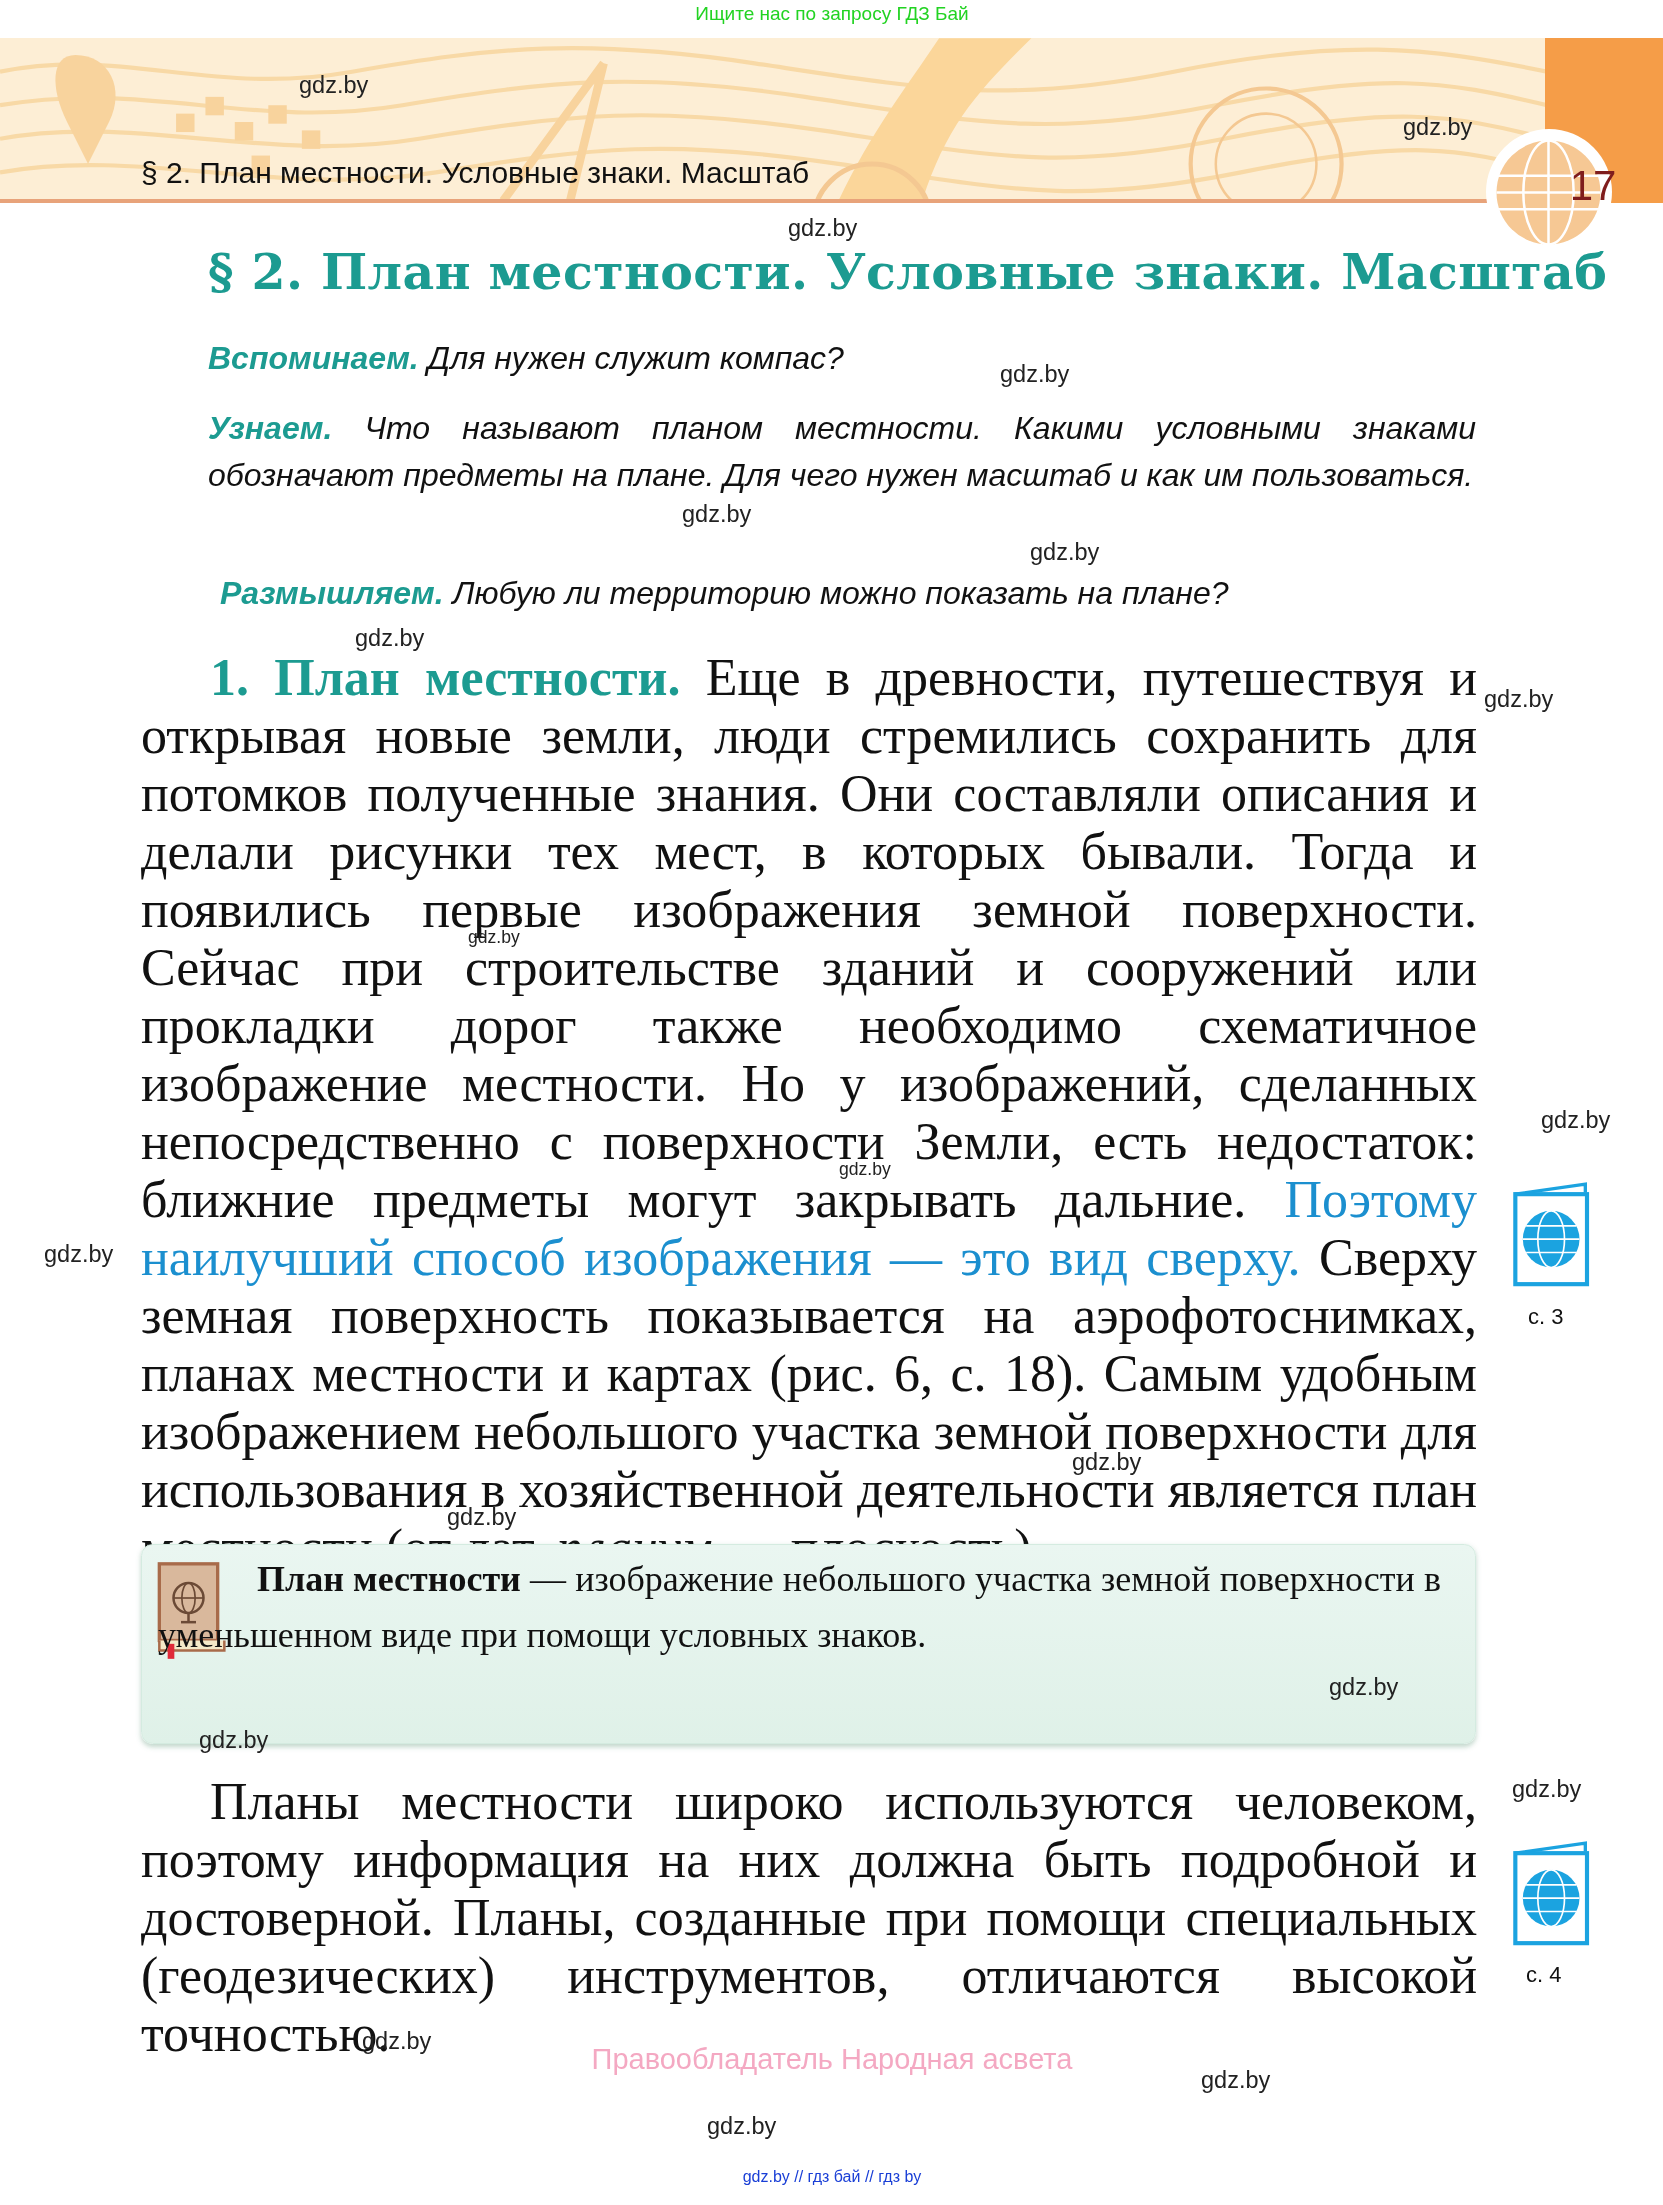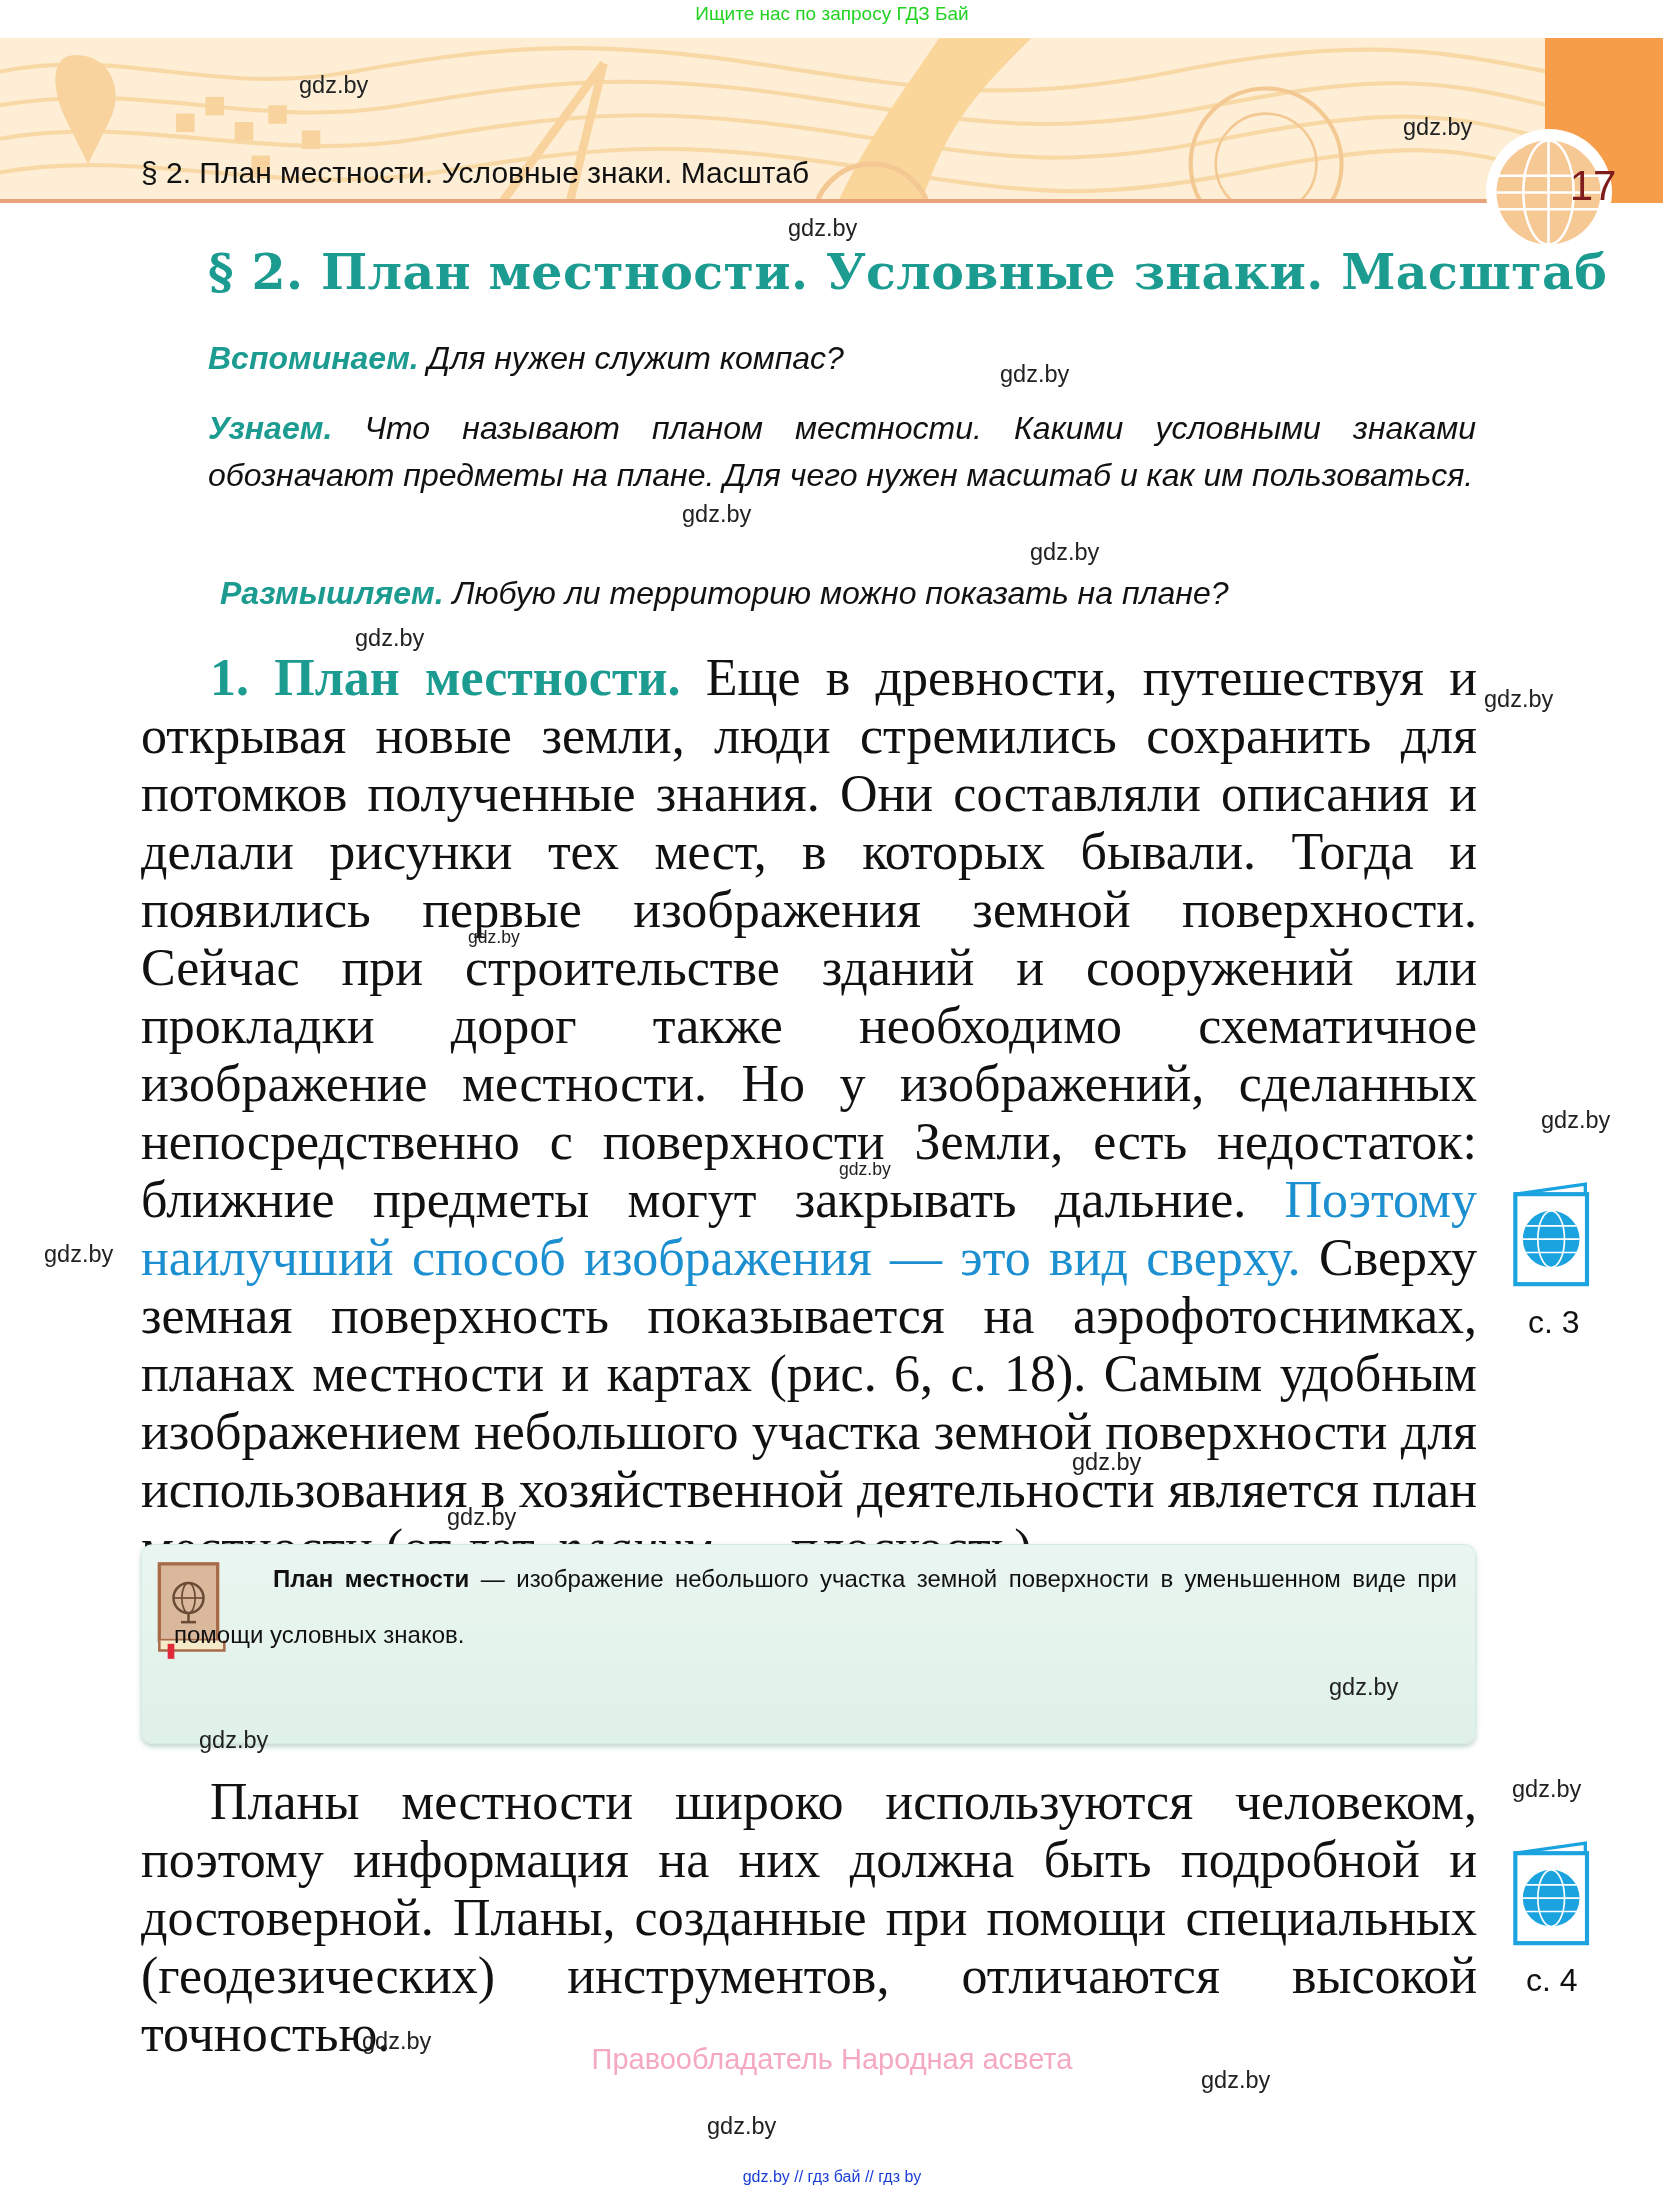--- a/index.html
+++ b/index.html
@@ -18,26 +18,26 @@
   .wm-sm { font-size:17.6px; }
   .title { left:208px; top:243px; font-family:"DejaVu Serif", serif; font-weight:bold; font-size:49px; color:#1c9b91; white-space:nowrap; letter-spacing:0.4px; }
   .intro { left:208px; width:1268px; font-family:"Liberation Sans", sans-serif; font-style:italic; font-size:32px; color:#111; line-height:47px; text-align:justify; }
   .intro .lbl { color:#1c9b91; font-weight:bold; }
   .body { left:141px; width:1336px; font-family:"Liberation Serif", serif; font-size:52px; color:#111; line-height:58px; text-align:justify; }
   .body .indent { display:inline-block; width:69px; }
   .body .sub { color:#1c9b91; font-weight:bold; }
   .body .hl { color:#1b8fcf; }
   .body em { font-style:italic; }
   .def-box { left:141px; top:1544px; width:1333px; height:198px; background:linear-gradient(#eaf6f1, #dff1e8); border-radius:11.7px; box-shadow:0 2.5px 5px rgba(80,140,110,0.35); border:1.7px solid #d4ebe0; }
-  .def-text { left:174px; top:1551px; width:1283px; font-family:Liberation Sans, sans-serif; font-size:24px; color:#111; line-height:56px; text-align:justify; }
+  .def-text { left:158px; top:1551px; width:1283px; font-family:Liberation Serif, serif; font-size:36px; color:#111; line-height:56px; text-align:justify; }
   .def-text .book-space { display:inline-block; width:99px; height:8.4px; }
   .def-text b { font-weight:bold; }
   .book-icon { left:156px; top:1560px; width:75px; height:101px; }
   .side-icon { width:80px; height:106px; }
-  .side-label { font-family:"Liberation Sans", sans-serif; font-size:32px; color:#111; }
+  .side-label { font-family:"Liberation Sans", sans-serif; font-size:22px; color:#111; }
   .rights { left:0; width:1664px; top:2043px; text-align:center; font-family:"Liberation Sans", sans-serif; font-size:29px; color:#f4a8c2; }
   .footer-links { left:0; width:1664px; top:2168px; text-align:center; font-family:"Liberation Sans", sans-serif; font-size:16px; color:#1a3fd6; }
 </style>
 </head>
 <body>
 
 <div class="abs top-banner">Ищите нас по запросу ГДЗ Бай</div>
 
 <div class="abs header-band">
   <svg width="1547" height="163" viewBox="0 0 1845 194">

